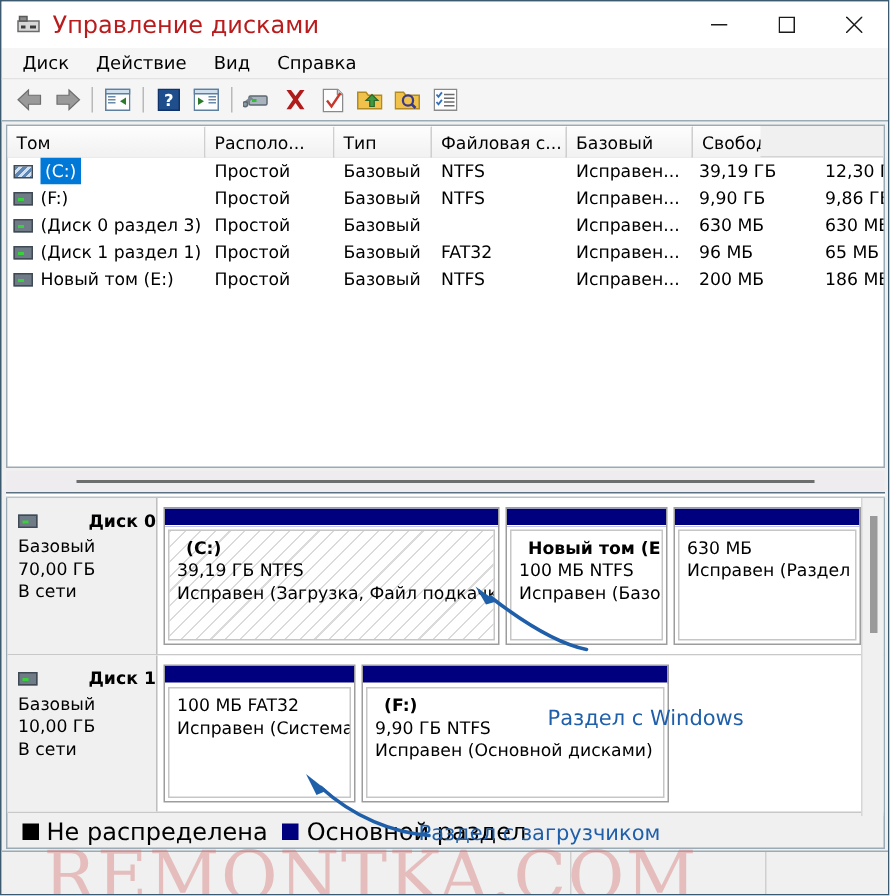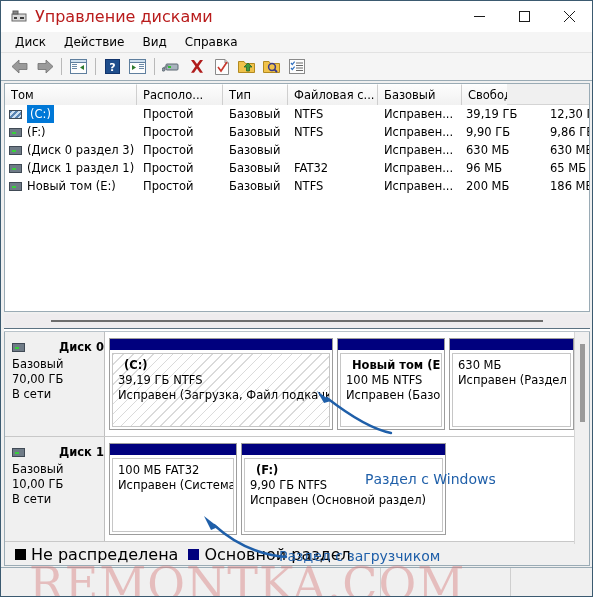--- a/index.html
+++ b/index.html
@@ -580,21 +580,21 @@
             <div class="pline b"></div>
             <div class="pline">100 МБ FAT32</div>
             <div class="pline">Исправен (Система, С</div>
           </div>
         </div>
         <div class="part" style="width:205px">
           <div class="capbar"></div>
           <div class="pbody">
             <div class="pline b">(F:)</div>
             <div class="pline">9,90 ГБ NTFS</div>
-            <div class="pline">Исправен (Основной раздел)</div>
+            <div class="pline">Исправен (Основной дисками)</div>
           </div>
         </div>
       </div>
     </div>
 
     <div class="vscroll">
       <div class="thumb"></div>
     </div>
   </div>
 

